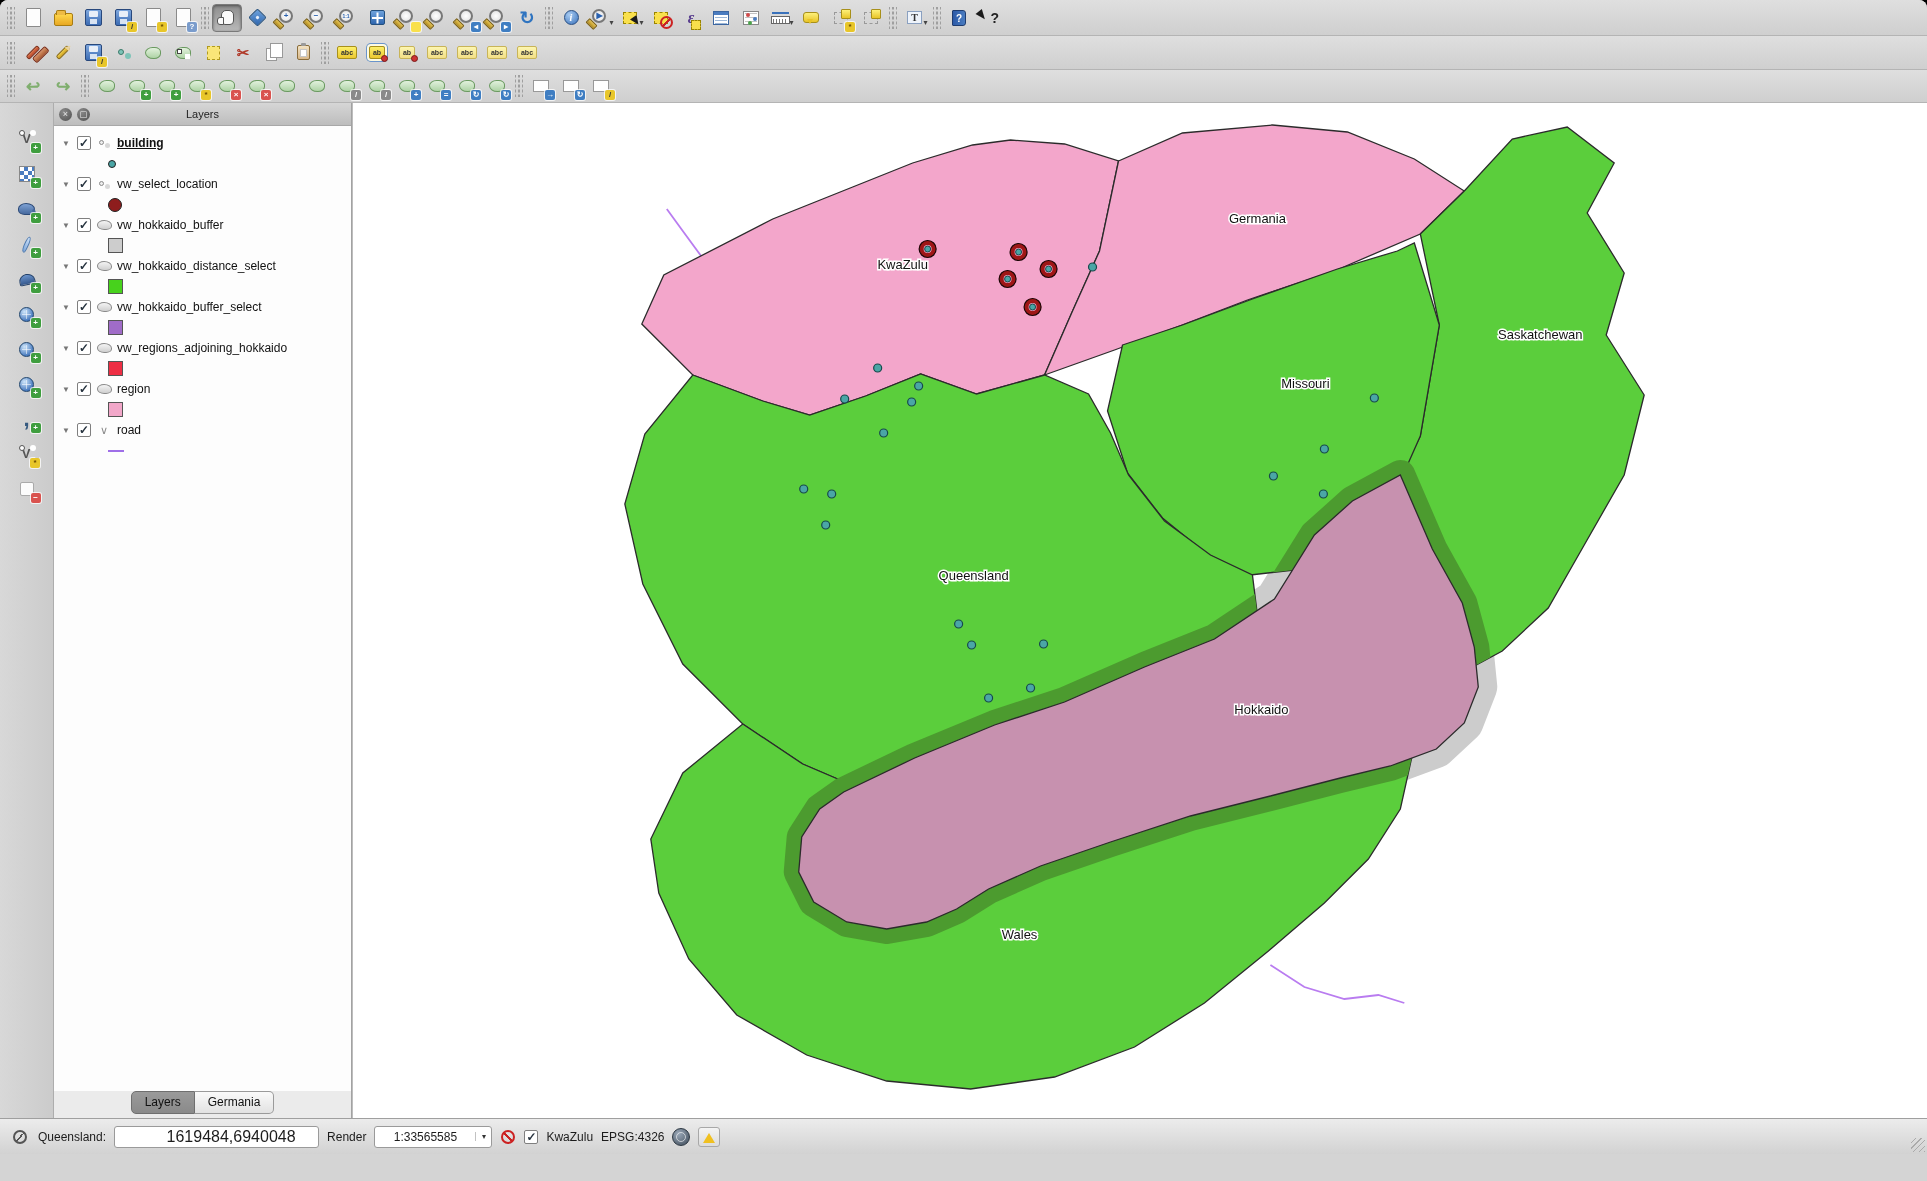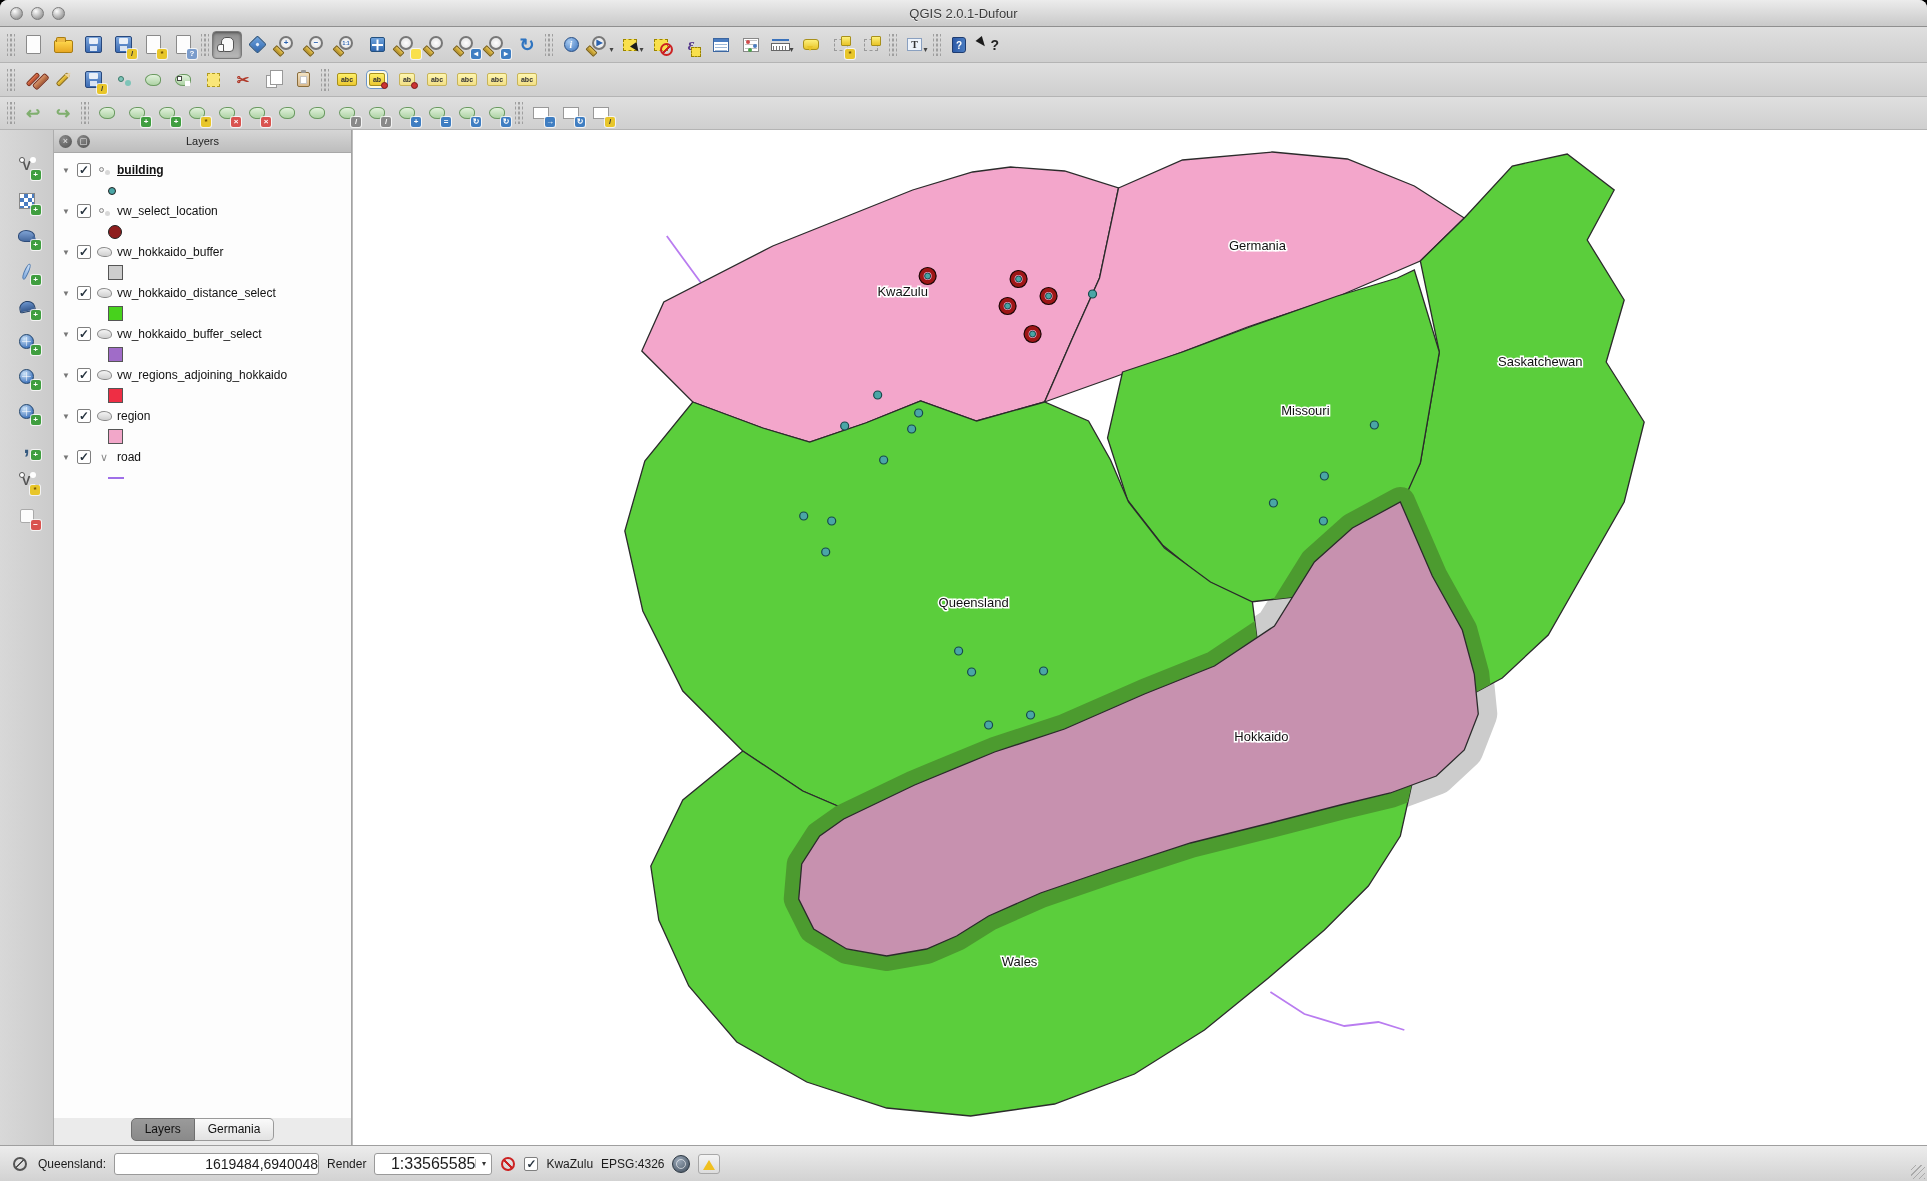--- a/index.html
+++ b/index.html
@@ -117,45 +117,37 @@
   .ptab{font-size:12px;color:#111;padding:3px 13px 4px;border:1px solid #9a9a9a;background:linear-gradient(#fafafa,#e2e2e2);border-radius:5px;}
   .ptab.active{background:linear-gradient(#9a9a9a,#8a8a8a);border-color:#6f6f6f;border-radius:5px 0 0 5px;}
   .ptab.second{border-left:none;border-radius:0 5px 5px 0;}
   .canvas{flex:1;background:#fff;position:relative;border-left:1px solid #bdbdbd;}
   .canvas svg{display:block;width:100%;height:100%;}
   
   .statusbar{height:36px;background:linear-gradient(#ececec,#d2d2d2);border-top:1px solid #9f9f9f;display:flex;align-items:center;padding:0 10px;gap:8px;font-size:12px;color:#1c1c1c;position:relative;}
   .st-left{flex:1;}
   .st-ico{width:20px;height:20px;display:flex;align-items:center;justify-content:center;position:relative;}
   .crosshair{width:14px;height:14px;border:2px solid #555;border-radius:50%;background:linear-gradient(135deg,transparent 45%,#555 45%,#555 55%,transparent 55%);}
-  .st-input{width:205px;height:22px;background:#fff;border:1px solid #9a9a9a;border-radius:3px;text-align:right;font-size:14px;line-height:20px;padding-left:29px;}
+  .st-input{width:205px;height:22px;background:#fff;border:1px solid #9a9a9a;border-radius:3px;text-align:center;font-size:16px;line-height:20px;padding-left:29px;}
   .st-combo{width:118px;height:22px;background:#fff;border:1px solid #9a9a9a;border-radius:3px;display:flex;align-items:center;}
-  .st-combo .val{flex:1;text-align:right;font-size:16px;}
+  .st-combo .val{flex:1;text-align:center;font-size:12px;}
   .st-combo .arr{width:16px;border-left:1px solid #c2c2c2;font-size:8px;text-align:center;color:#333;}
   .stop-render{width:16px;height:16px;position:relative;}
   .stop-render::before{content:"";position:absolute;inset:1px;border:2px solid #cc2222;border-radius:50%;background:linear-gradient(45deg,transparent 42%,#cc2222 42%,#cc2222 58%,transparent 58%);}
   .st-check{width:14px;height:14px;background:#fff;border:1px solid #7f7f7f;border-radius:2px;font-size:12px;line-height:12px;font-weight:bold;color:#27333f;text-align:center;}
   .crsbtn{width:18px;height:18px;border-radius:50%;background:radial-gradient(circle at 35% 30%,#9aa8b8,#3d4a58);border:1px solid #2c3742;position:relative;}
   .crsbtn::after{content:"";position:absolute;inset:3px;border-radius:50%;border:1px solid rgba(255,255,255,.6);}
   .logbtn{width:22px;height:20px;background:linear-gradient(#f4f4f4,#dcdcdc);border:1px solid #a8a8a8;border-radius:3px;display:flex;align-items:center;justify-content:center;}
   .warn-tri{width:0;height:0;border:6px solid transparent;border-bottom:10px solid #f0c020;position:relative;margin-top:-4px;}
   .grip{position:absolute;right:2px;bottom:2px;width:14px;height:14px;background:repeating-linear-gradient(135deg,transparent 0 3px,#aaa 3px 4px);}
 </style>
 </head>
 <body>
 
 <div class="window">
-  <div class="titlebar">
-    <div class="lights">
-      <span class="light"></span>
-      <span class="light"></span>
-      <span class="light"></span>
-    </div>
-    <div class="title">QGIS 2.0.1-Dufour</div>
-  </div>
 
   <div class="tbrow" id="tb1">
       <span class="tbsep"></span>
       <span class="tbtn">
         <span class="icn">
           <span class="a-sheet"></span>
         </span>
       </span>
       <span class="tbtn">
         <span class="icn">

